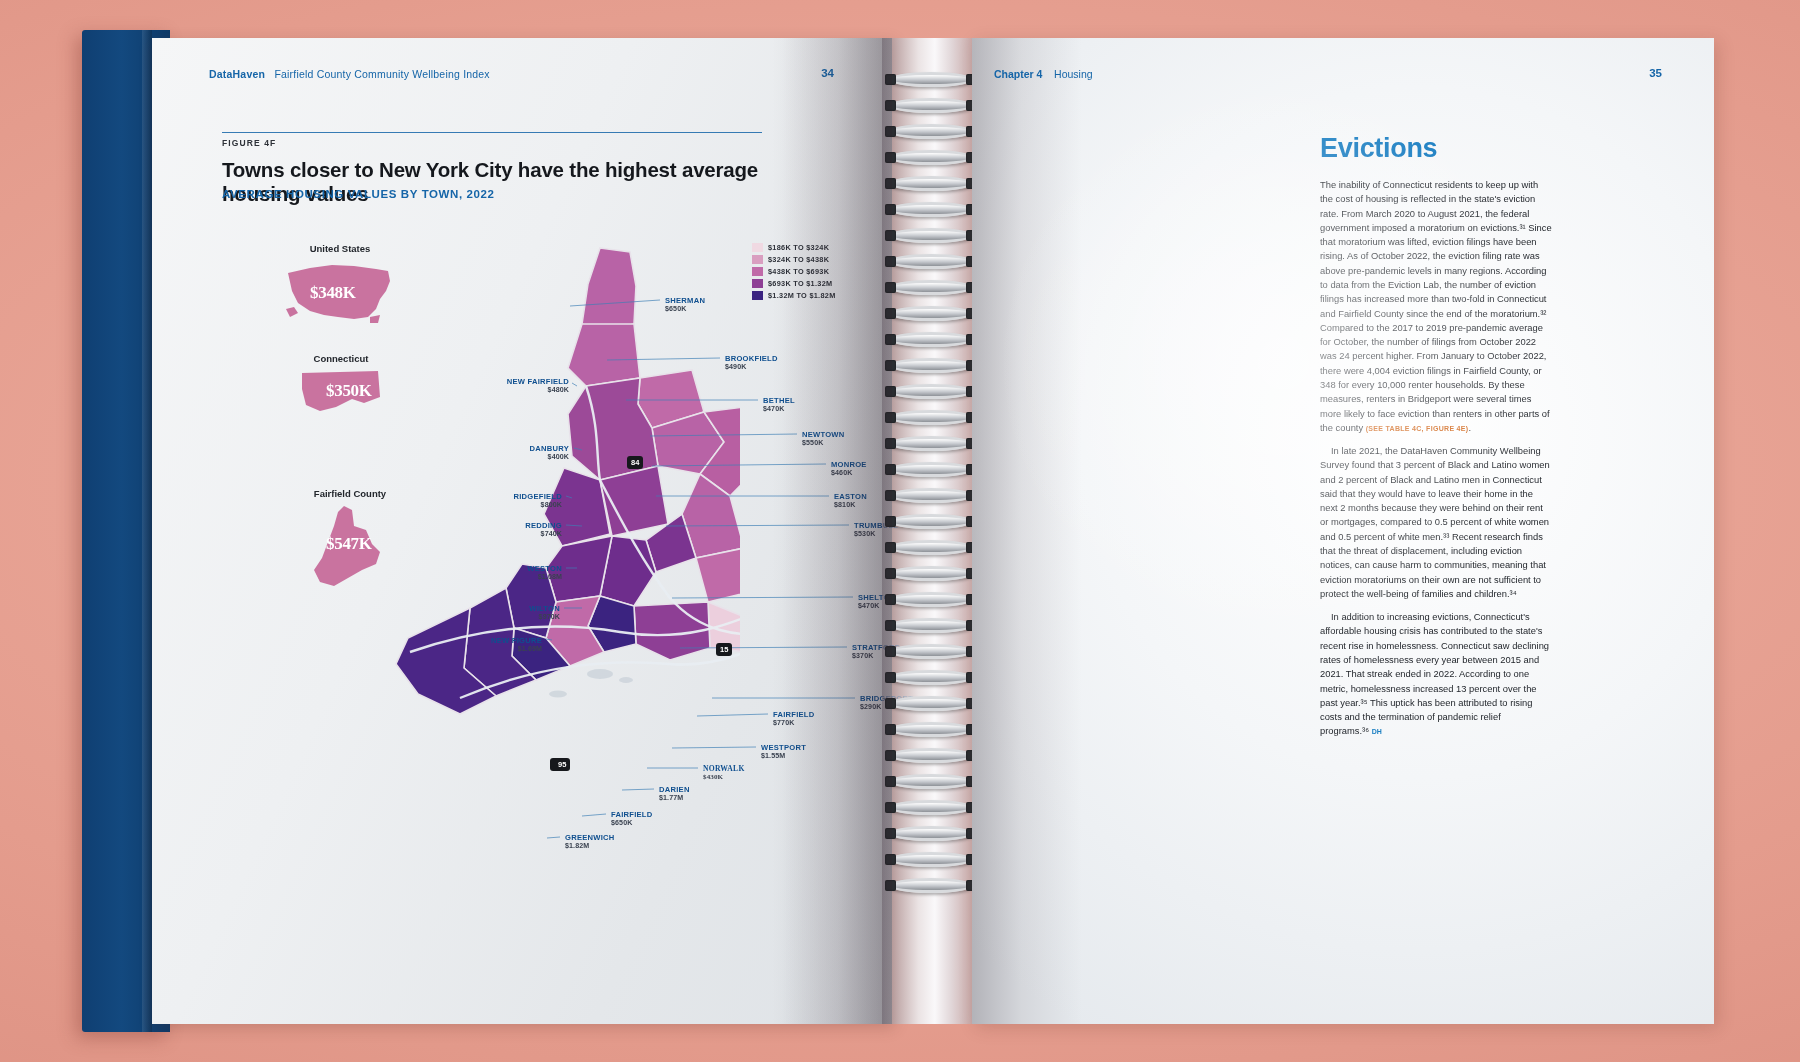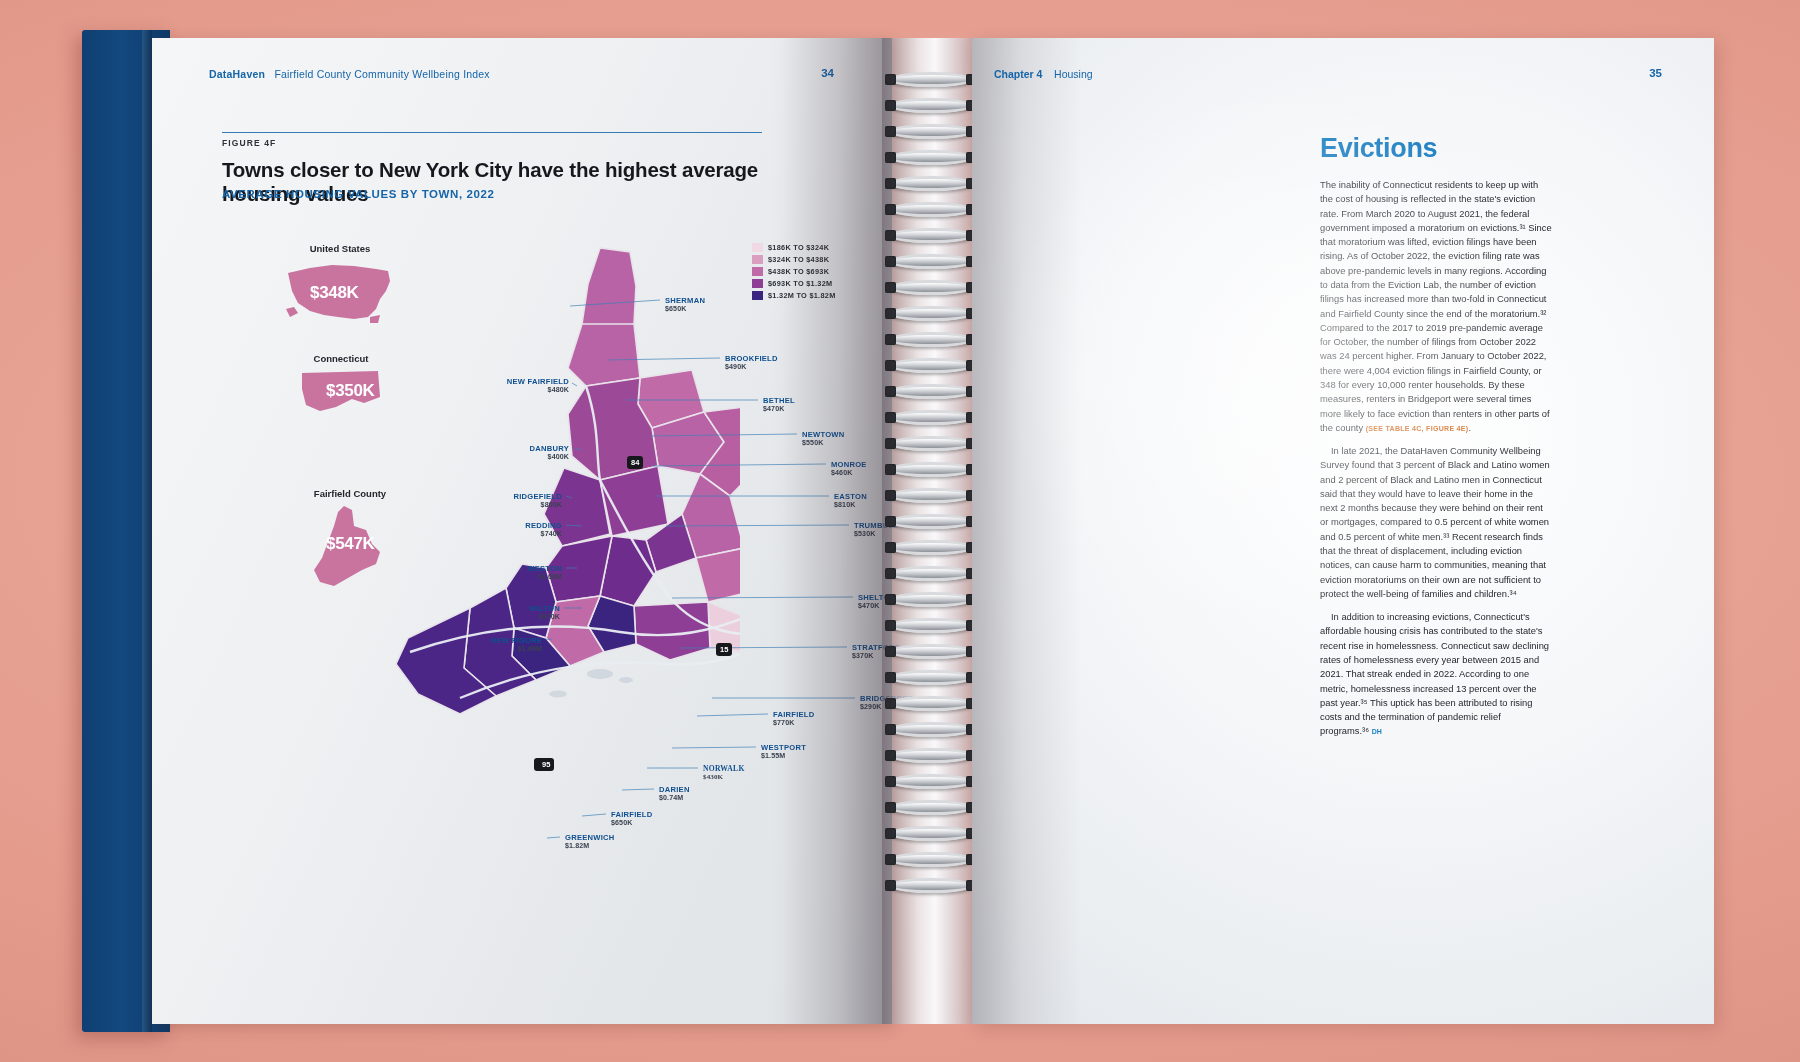--- a/index.html
+++ b/index.html
@@ -128,20 +128,21 @@
   .legend .lb { font-size:7.3px; font-weight:bold; color:#2c3038; letter-spacing:0.3px; }
 
   
   .inset { position:absolute; }
   .inset .cap {
     text-align:center; font-size:9.5px; font-weight:bold; color:#22262c; margin-bottom:5px;
   }
   .inset .val {
     position:absolute; color:#ffffff; font-weight:bold; font-size:17px;
     letter-spacing:-0.3px;
+    font-family:Liberation Serif, serif;
   }
   .us-shape {
     width:112px; height:68px; position:relative;
   }
   .ct-shape { width:82px; height:48px; position:relative; }
   .ff-shape { width:80px; height:78px; position:relative; }
 
   
   .map { position:absolute; left:148px; top:190px; width:440px; height:620px; }
   .labels { position:absolute; left:0; top:0; width:740px; height:986px; pointer-events:none; }
@@ -410,21 +411,21 @@
       <div class="tl" style="left:609px; top:705px;">
         <span>WESTPORT</span>
         <span class="v">$1.55M</span>
       </div>
       <div class="tl" style="left:551px; top:726px;font-family:Liberation Serif, serif;">
         <span>NORWALK</span>
         <span class="v">$430K</span>
       </div>
       <div class="tl" style="left:507px; top:747px;">
         <span>DARIEN</span>
-        <span class="v">$0.74M</span>
+        <span class="v">$1.77M</span>
       </div>
       <div class="tl" style="left:459px; top:772px;">
         <span>FAIRFIELD</span>
         <span class="v">$650K</span>
       </div>
       <div class="tl" style="left:413px; top:795px;">
         <span>GREENWICH</span>
         <span class="v">$1.82M</span>
       </div>
 
@@ -451,21 +452,21 @@
           <line x1="520" y1="710" x2="604" y2="709"></line>
           <line x1="495" y1="730" x2="546" y2="730"></line>
           <line x1="470" y1="752" x2="502" y2="751"></line>
           <line x1="430" y1="778" x2="454" y2="776"></line>
           <line x1="395" y1="800" x2="408" y2="799"></line>
         </g>
       </svg>
 
       <div class="shield" style="left:475px; top:418px;">84</div>
       <div class="shield" style="left:564px; top:605px;">15</div>
-      <div class="shield" style="left:382px; top:720px;padding-left:8px;">95</div>
+      <div class="shield" style="left:398px; top:720px;padding-left:8px;">95</div>
     </div>
   </div>
 
   <div class="binding"></div>
   <div>
     <div class="coil" style="top:42px;">
         <div class="ring"></div>
         <div class="holeL"></div>
         <div class="holeR"></div>
       </div>

